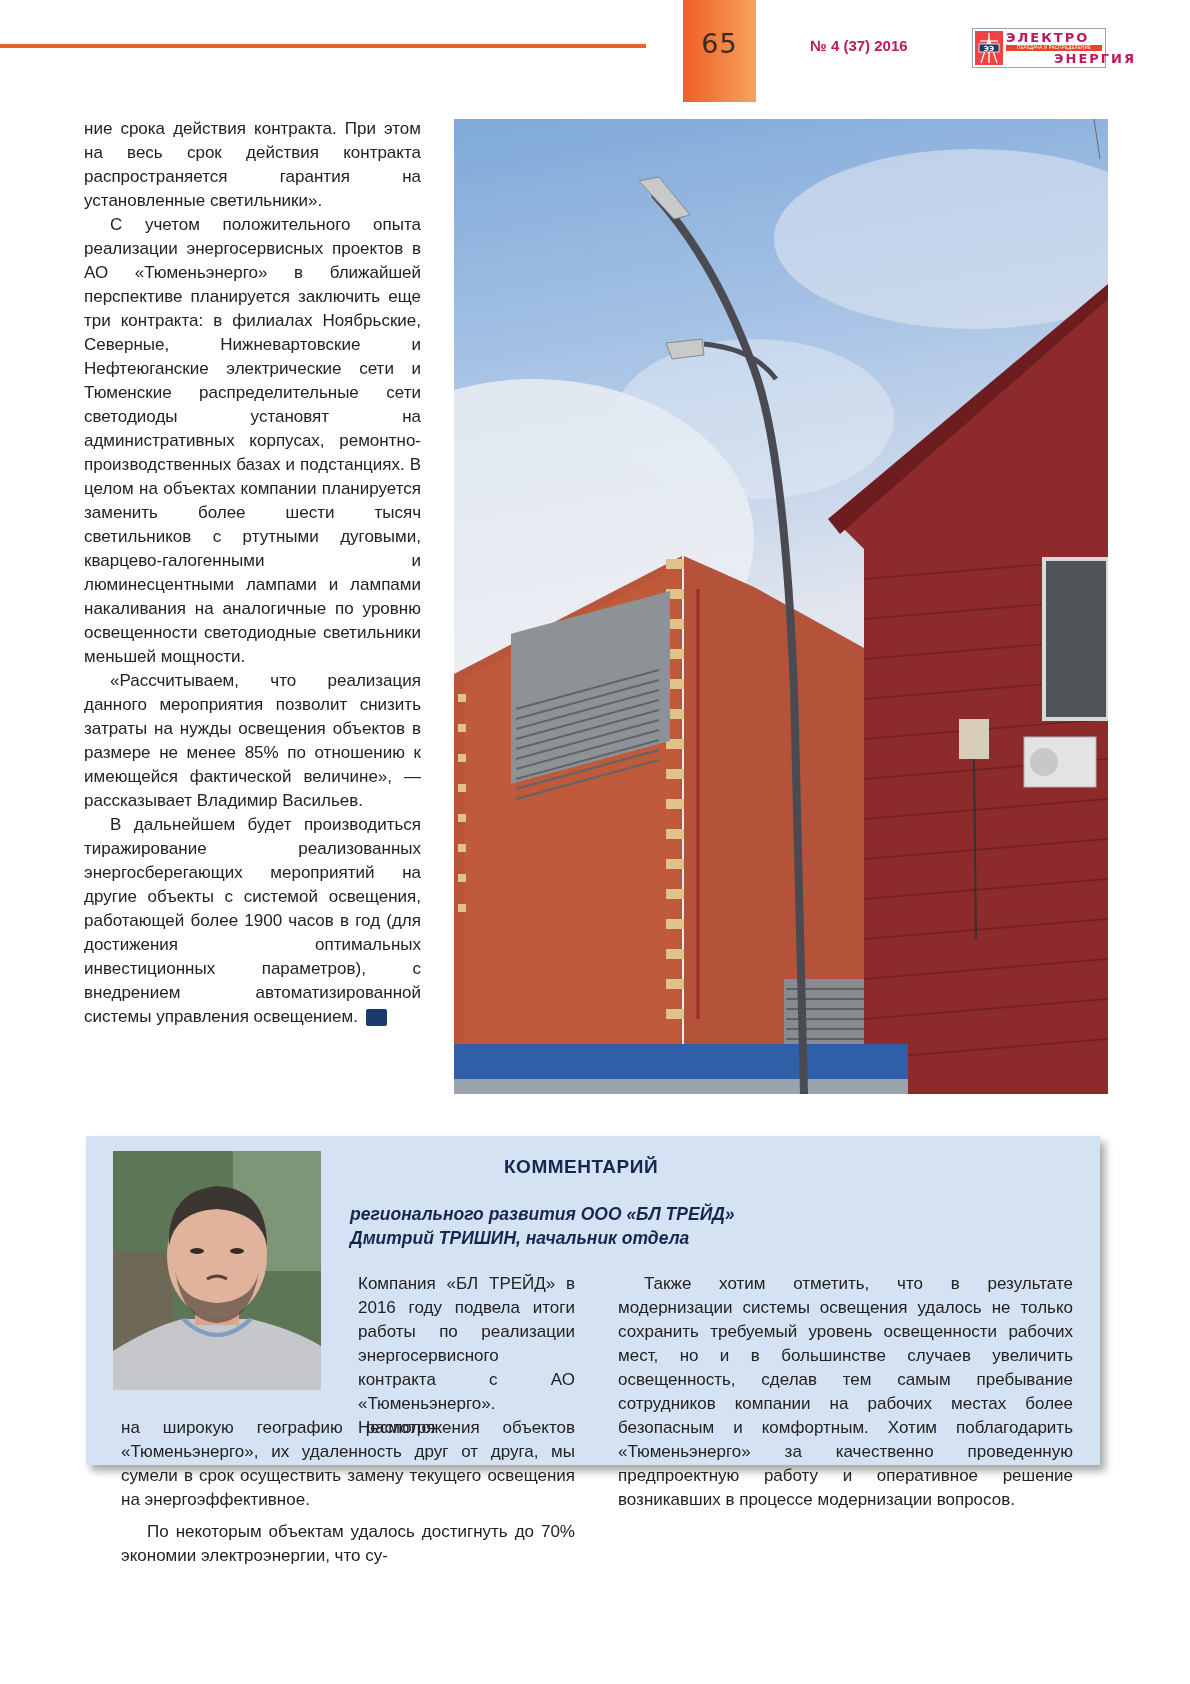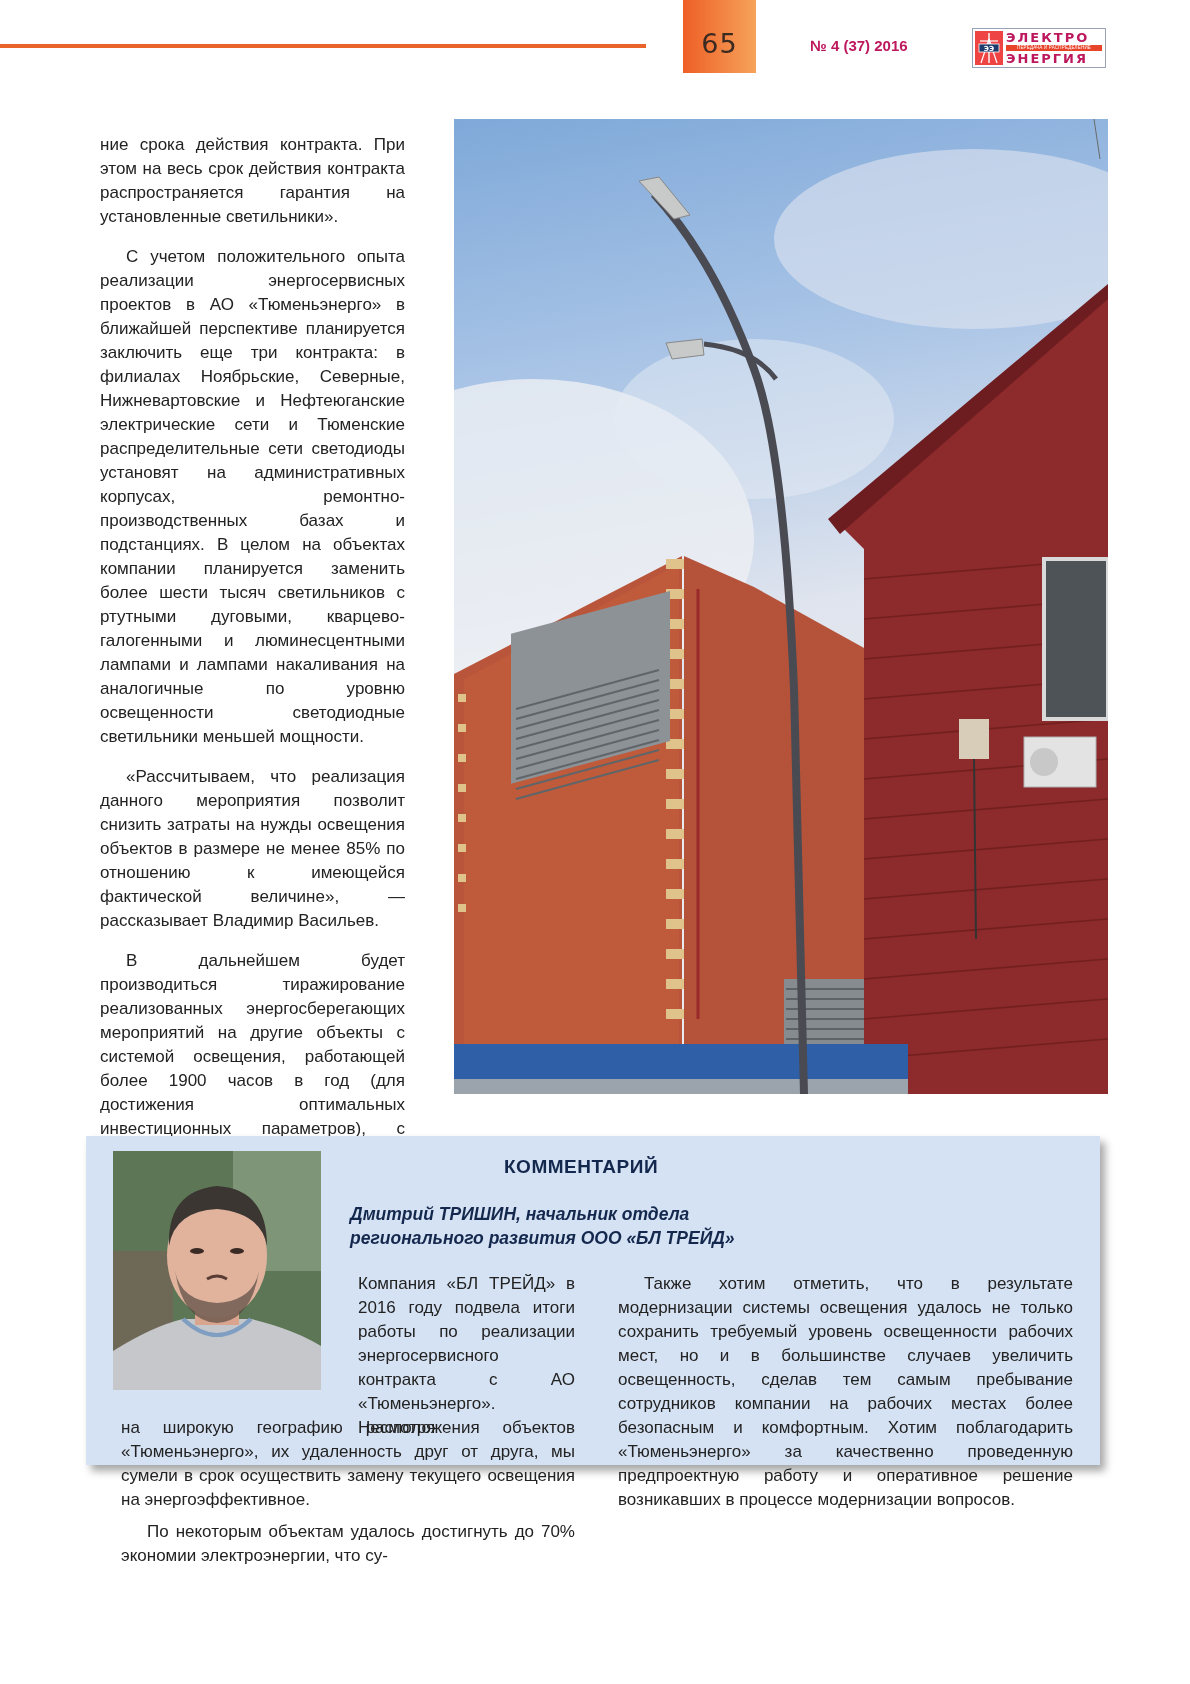--- a/index.html
+++ b/index.html
@@ -1,39 +1,39 @@
 <!DOCTYPE html>
 <html><head>
 <meta charset="utf-8">
 <style>
   html, body { margin: 0; padding: 0; background: #ffffff; }
   body { width: 1190px; height: 1684px; position: relative; overflow: hidden;
          font-family: "Liberation Sans", sans-serif; color: #1a1a1a; }
 
   
   .top-rule { position: absolute; left: 0; top: 44px; width: 646px; height: 4px; background: #e8642a; }
-  .page-num-box { position: absolute; left: 683px; top: 0; width: 73px; height: 73px;
+  .page-num-box { position: absolute; left: 683px; top: 0; width: 73px; height: 102px;
                   background: linear-gradient(90deg, #ee5f26 0%, #f6a35a 100%); }
   .page-num { position: absolute; left: 0; right: 0; top: 28px; text-align: center;
               font-family: "DejaVu Sans", sans-serif; font-size: 27px; letter-spacing: 1px; color: #3a2a22; }
   .issue { position: absolute; left: 810px; top: 37px; font-weight: bold; font-size: 15px; color: #be185d; }
   .logo { position: absolute; left: 972px; top: 28px; width: 134px; height: 40px; border: 1px solid #9aa3b5;
           background: #fff; box-sizing: border-box; }
   .logo-mark { position: absolute; left: 2px; top: 2px; width: 28px; height: 34px; background: #ef4444; }
   .logo-mark svg { display: block; }
   .logo-top, .logo-bot { position: absolute; left: 33px; font-family: "DejaVu Sans", sans-serif;
           font-weight: bold; color: #be185d; font-size: 13px; letter-spacing: 2px; line-height: 13px; }
   .logo-top { top: 2px; }
-  .logo-bot { top: 23px; }
+  .logo-bot { top: 23px; margin-left: 48px; }
   .logo-strip { position: absolute; left: 33px; top: 16px; width: 96px; height: 6px; background: #e8442a;
           color: #fff; font-size: 4.5px; line-height: 6px; text-align: center; letter-spacing: 0.2px; overflow: hidden; white-space: nowrap; }
 
   
   .col-text { position: absolute; left: 84px; top: 117px; width: 337px; font-size: 17px; line-height: 24px; color: #222; }
-  .col-text p { margin: 16px; text-align: justify; text-align-last: left; }
+  .col-text p { margin: 0; text-align: justify; text-align-last: left; }
   .col-text p.ind { text-indent: 26px; }
   .end-mark { display: inline-block; width: 21px; height: 17px; background: #1c3a6c; color: #fff; font-size: 12px;
               line-height: 17px; text-align: center; font-weight: bold; vertical-align: middle; margin-left: 8px;
               border-radius: 2px; }
 
   
   .photo { position: absolute; left: 454px; top: 119px; width: 654px; height: 975px; overflow: hidden;
            background: linear-gradient(170deg, #7fa9d9 0%, #a9c4e6 25%, #dfe4ee 50%, #e9eaef 70%); }
   .photo svg { position: absolute; left: 0; top: 0; }
 
@@ -203,22 +203,22 @@
 
       <path d="M 62 120 Q 70 170 104 172 Q 138 170 146 120 Q 140 150 104 152 Q 68 150 62 120 Z" fill="#5a4a42" opacity="0.7"></path>
 
       <ellipse cx="84" cy="100" rx="7" ry="3" fill="#3a2a24"></ellipse>
       <ellipse cx="124" cy="100" rx="7" ry="3" fill="#3a2a24"></ellipse>
       <path d="M 94 128 Q 104 122 114 128" stroke="#5a3c34" stroke-width="3" fill="none"></path>
     </svg>
   </div>
   <div class="box-title">КОММЕНТАРИЙ</div>
   <div class="author">
+    <div>регионального развития ООО «БЛ ТРЕЙД»</div>
     <div>Дмитрий ТРИШИН, начальник отдела</div>
-    <div>регионального развития ООО «БЛ ТРЕЙД»</div>
   </div>
   <div class="box-col1a">
     <p>Компания «БЛ ТРЕЙД» в 2016 году подвела итоги работы по реализации энергосервисного контракта с АО «Тюменьэнерго». Несмотря</p>
   </div>
   <div class="box-col1b">
     <p>на широкую географию расположения объектов «Тюменьэнерго», их удаленность друг от друга, мы сумели в срок осуществить замену текущего освещения на энергоэффективное.</p>
     <p class="ind">По некоторым объектам удалось достигнуть до 70% экономии электроэнергии, что су-</p>
   </div>
   <div class="box-col2">
     <p class="ind">Также хотим отметить, что в результате модернизации системы освещения удалось не только сохранить требуемый уровень освещенности рабочих мест, но и в большинстве случаев увеличить освещенность, сделав тем самым пребывание сотрудников компании на рабочих местах более безопасным и комфортным. Хотим поблагодарить «Тюменьэнерго» за качественно проведенную предпроектную работу и оперативное решение возникавших в процессе модернизации вопросов.</p>

